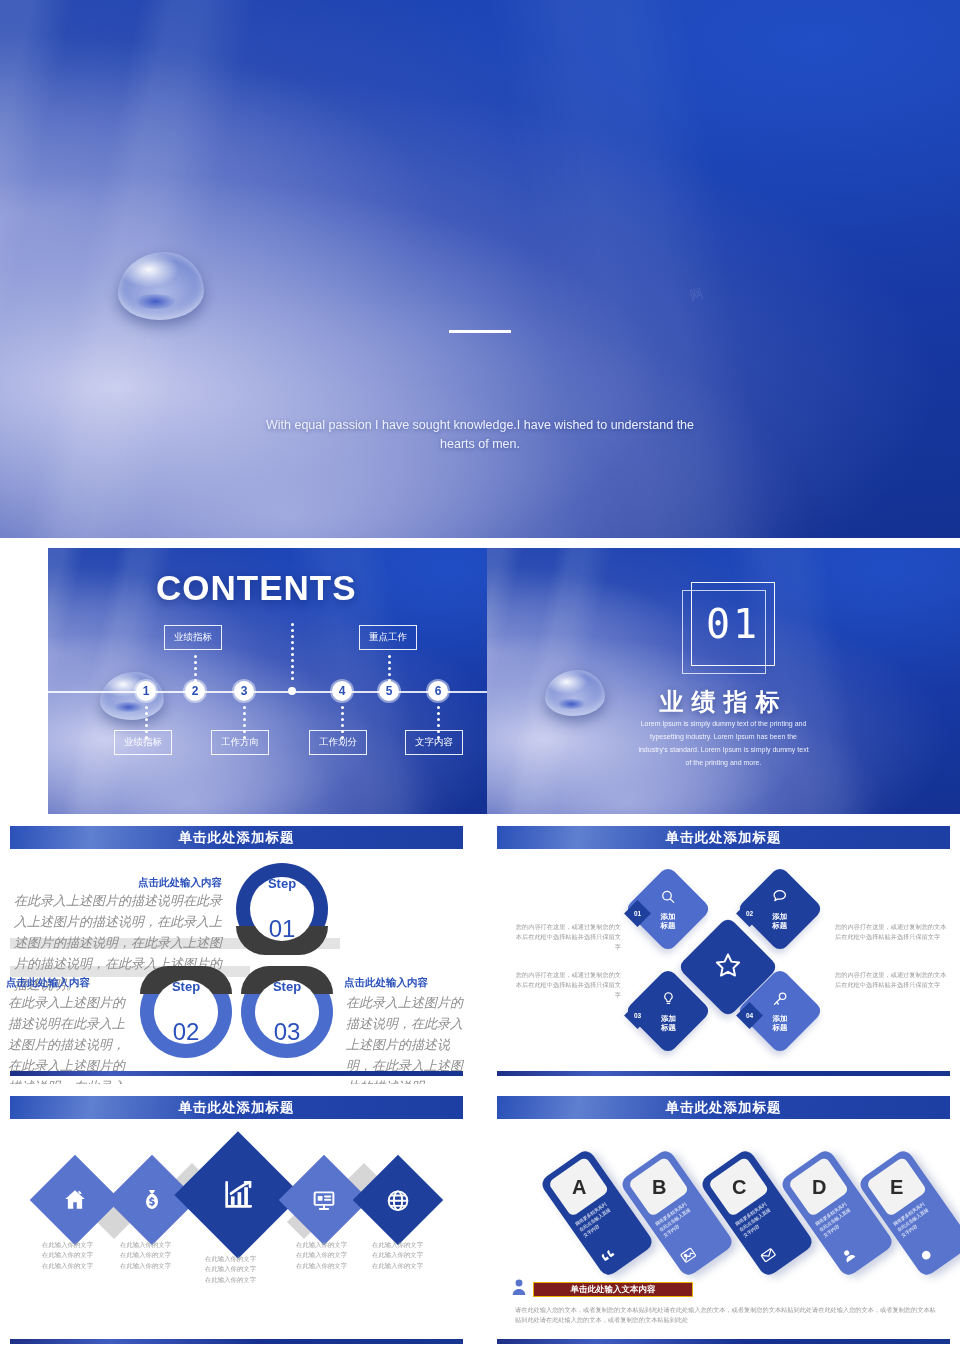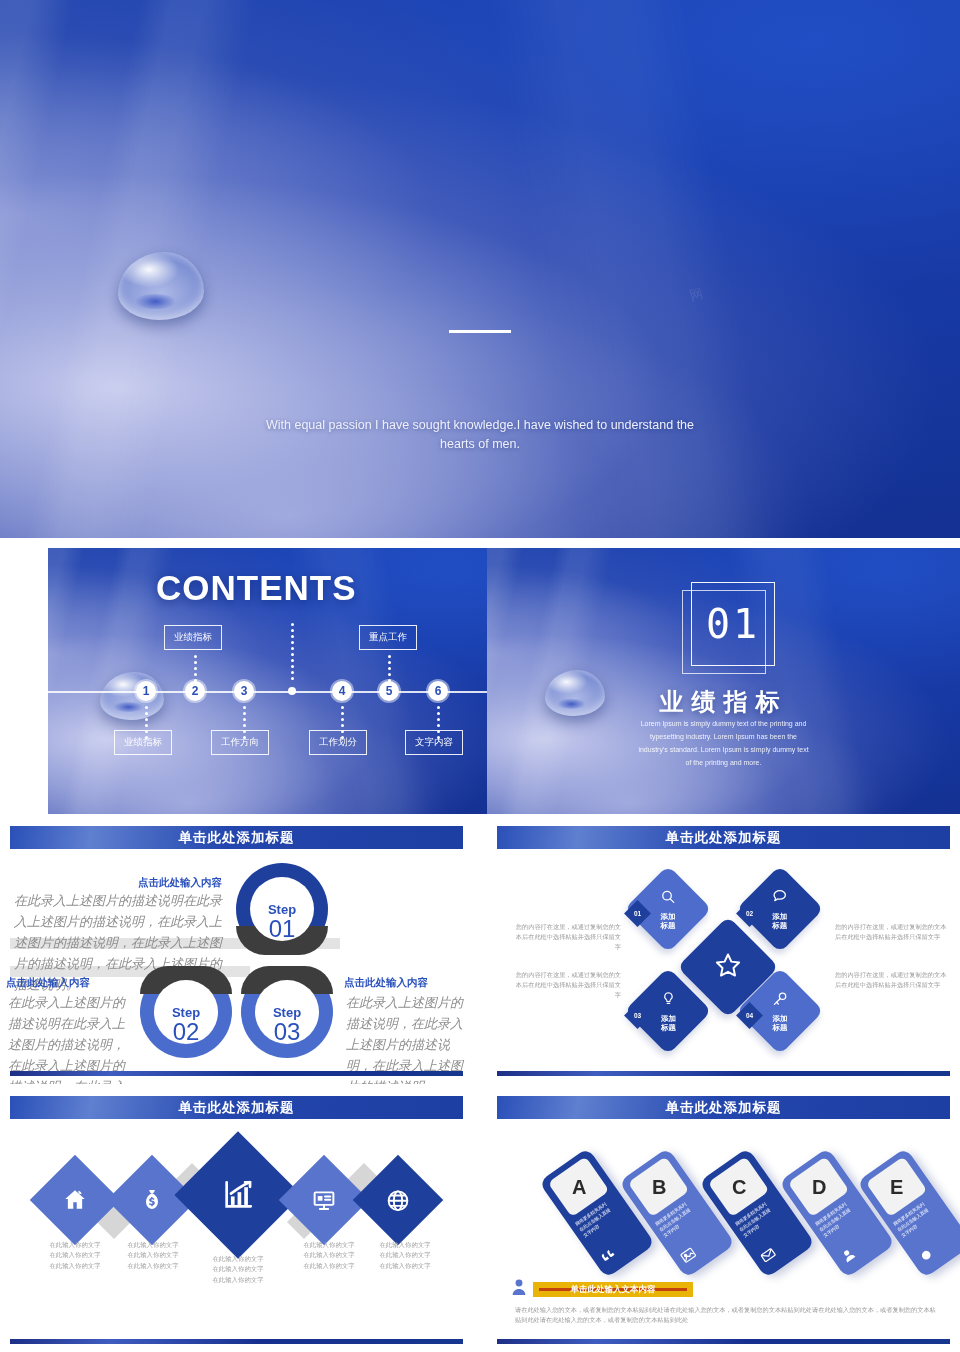--- a/index.html
+++ b/index.html
@@ -133,21 +133,21 @@
   }
 
   
   .grayband{ position:absolute; height:11px; background:#e3e3e3; }
   .ring{
     position:absolute; border-radius:50%;
     display:flex; flex-direction:column; align-items:center; justify-content:center;
   }
   .ring .inner{
     position:absolute; border-radius:50%; background:#fff;
-    display:flex; flex-direction:column; align-items:center; justify-content:flex-end;
+    display:flex; flex-direction:column; align-items:center; justify-content:space-between;
   }
   .ring .lbl{ font-size:13px; color:#2a51bb; font-weight:700; line-height:1; }
   .ring .num{ font-size:24px; color:#2a51bb; font-weight:400; line-height:1.05; }
   .step-h{ position:absolute; color:#2a51bb; font-size:10.5px; font-weight:700; font-family:"DejaVu Sans","Liberation Sans",sans-serif;}
   .step-p{ position:absolute; color:#8d8d8d; font-size:13px; line-height:1.62; font-family:"DejaVu Sans","Liberation Sans",sans-serif;font-style:italic;}
 
   
   .rh{
     position:absolute; width:62px; height:62px; border-radius:9px;
     transform:rotate(45deg);
@@ -162,21 +162,21 @@
     background:#1f3f9c; display:flex; align-items:center; justify-content:center;
   }
   .badge span{ transform:rotate(-45deg); color:#fff; font-size:6.5px; font-weight:700; }
   .rh-note{ position:absolute; color:#9a9a9a; font-size:6.2px; line-height:1.6;
     font-family:"DejaVu Sans","Liberation Sans",sans-serif; }
 
   
   .dia{ position:absolute; transform:rotate(45deg); display:flex; align-items:center; justify-content:center; }
   .dia .ic{ transform:rotate(-45deg); display:flex; align-items:center; justify-content:center; }
   .dia-grey{ position:absolute; transform:rotate(45deg); background:#d6d6d6; }
-  .dia-cap{ position:absolute; color:#9d9d9d; font-size:6.4px; line-height:1.62; text-align:center;
+  .dia-cap{ position:absolute; color:#9d9d9d; font-size:6.4px; line-height:1.62; text-align:left;
     font-family:"DejaVu Sans","Liberation Sans",sans-serif; }
 
   
   .abc{
     position:absolute; width:60px; height:118px; border-radius:10px;
     transform:rotate(-35deg);
     box-shadow:3px 5px 9px rgba(40,60,130,.25);
   }
   .abc .tag{
     position:absolute; left:7px; top:6px; width:46px; height:42px; border-radius:6px;
@@ -184,22 +184,22 @@
   }
   .abc .tag b{ color:#2b2b2b; font-size:20px; font-weight:700; transform:rotate(35deg); display:block;}
   .abc .body{ position:absolute; left:6px; top:54px; right:5px; color:#fff; }
   .abc .body .ln{ font-size:4.6px; line-height:1.5; }
   .abc .ico{ position:absolute; left:7px; bottom:12px; width:14px; height:14px; }
   .person{
     position:absolute; left:24px; bottom:56px; width:16px; height:18px;
   }
   .pill{
     position:absolute; left:46px; bottom:55px; width:160px; height:15px;
-    border:6px solid #eab308; background:#c2410c;
-    display:flex; align-items:center; justify-content:center;
+    border:1px solid #eab308; background:#7f1d1d;
+    display:flex; align-items:flex-end; justify-content:center;
   }
   .pill span{ color:#fff; font-size:8.5px; font-weight:700; font-family:"DejaVu Sans","Liberation Sans",sans-serif;}
   .bodytext{
     position:absolute; left:28px; right:22px; bottom:26px;
     color:#9a9a9a; font-size:6.2px; line-height:1.72;
     font-family:"DejaVu Sans","Liberation Sans",sans-serif;
   }
 </style>
 </head>
 <body>

